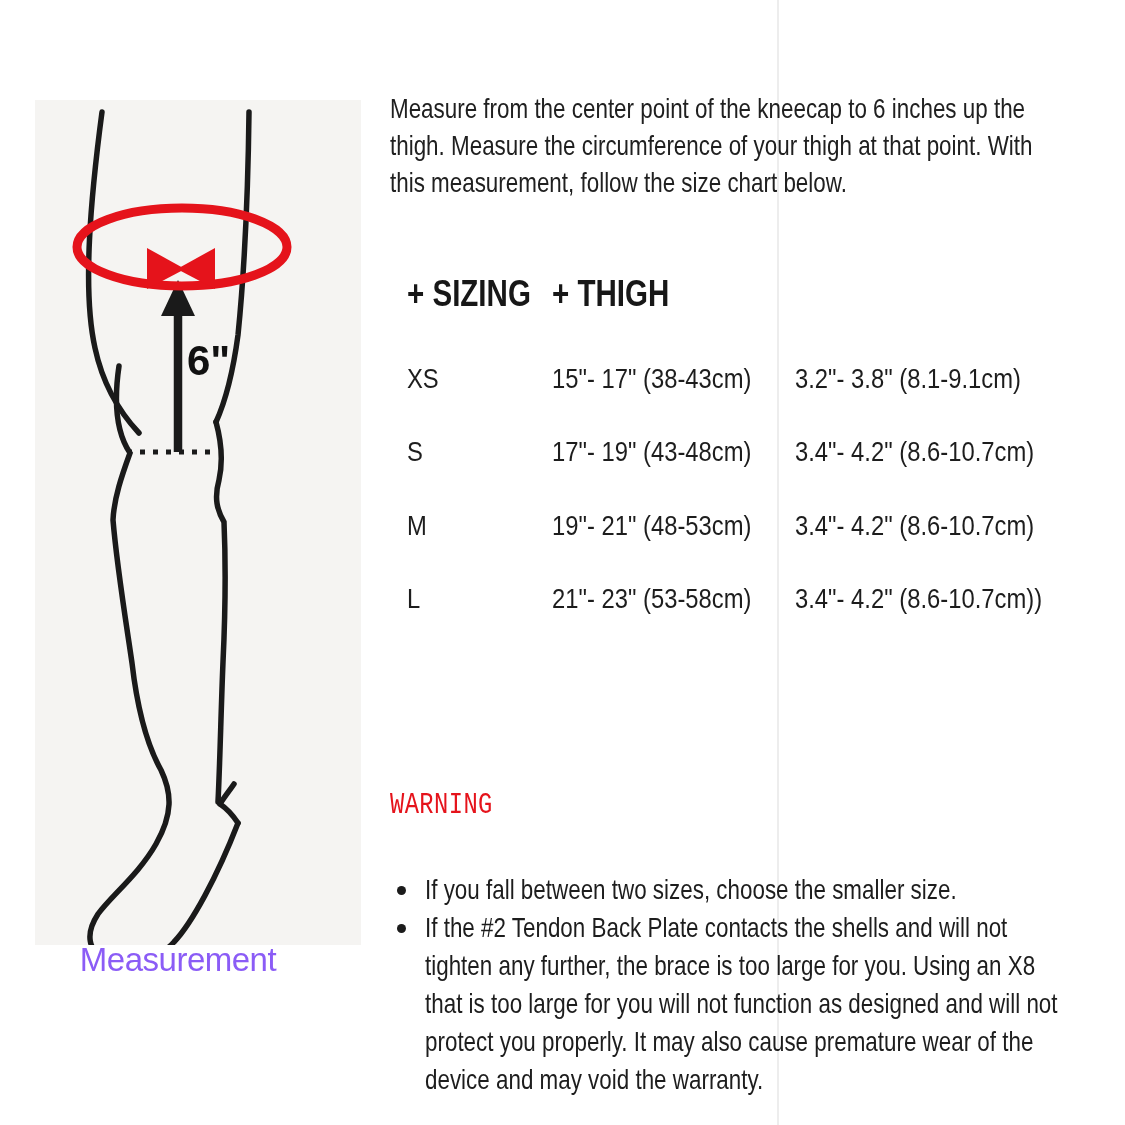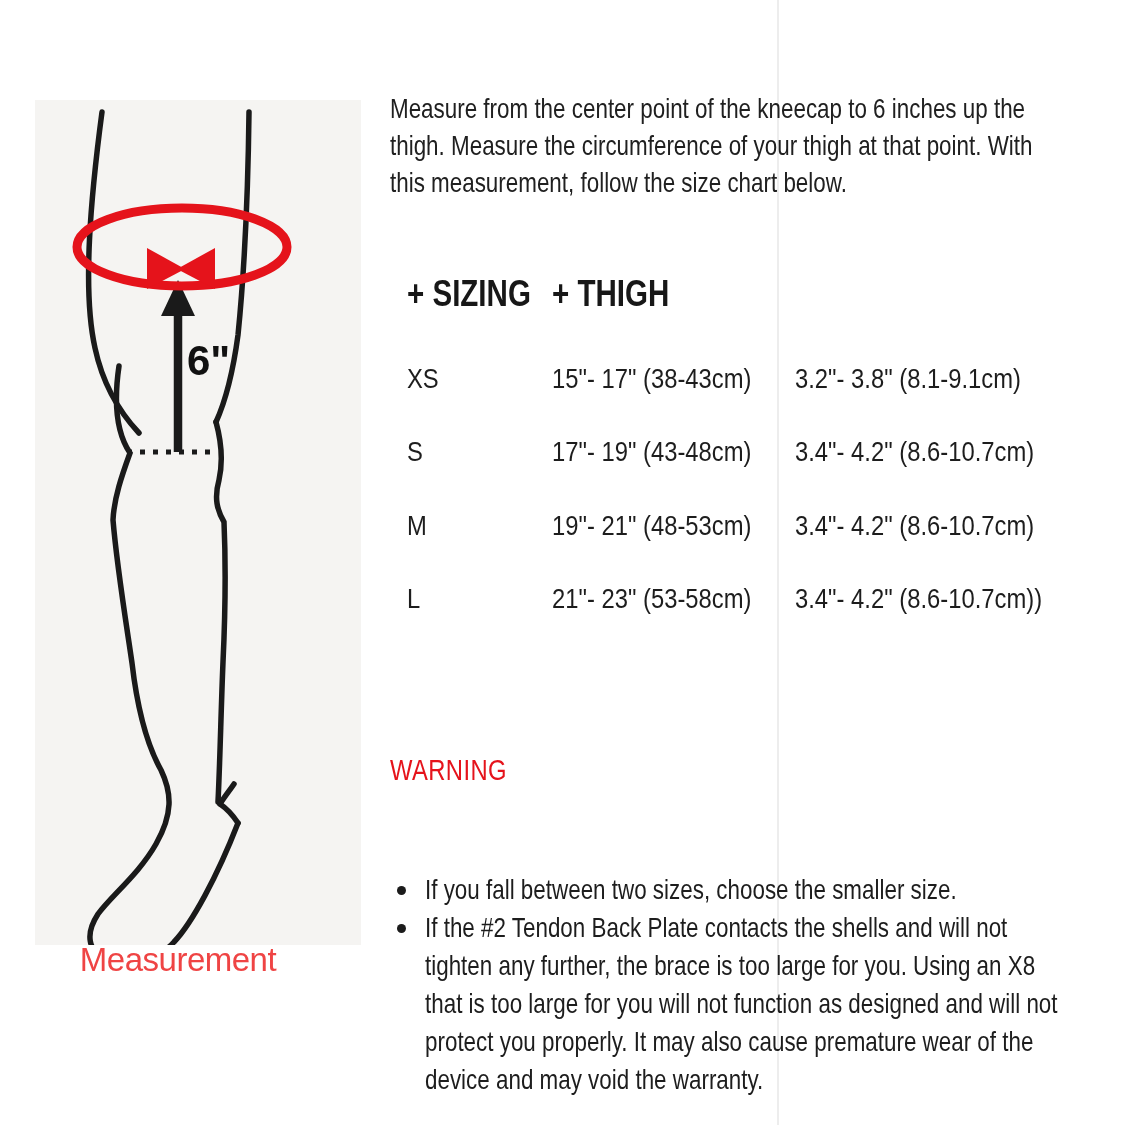--- a/index.html
+++ b/index.html
@@ -7,21 +7,21 @@
     position:relative; width:1125px; height:1125px; overflow:hidden;
     background:#ffffff; font-family:"Liberation Sans", sans-serif; color:#1b1b1b;
   }
   .vdivider { position:absolute; left:777px; top:0; width:2px; height:1125px; background:#ededed; }
 
   
   .photo { position:absolute; left:35px; top:100px; width:326px; height:845px; background:#f5f4f2; }
   .photo svg { display:block; width:100%; height:100%; }
   .caption {
     position:absolute; left:15px; top:941px; width:326px; text-align:center;
-    font-size:33px; color:#ef4444; letter-spacing:-0.5px;
+    font-size:33px; color:#8b5cf6; letter-spacing:-0.5px;
   }
 
   
   .cx { display:inline-block; transform-origin:0 50%; white-space:nowrap; }
   .cx78 { transform:scaleX(0.80); }
   .cx82 { transform:scaleX(0.82); }
   .cx85 { transform:scaleX(0.85); }
 
   .title {
     position:absolute; left:391px; top:20px; font-size:39px; font-weight:bold;
@@ -29,21 +29,21 @@
   }
   .intro { position:absolute; left:390px; top:90px; font-size:28px; line-height:37px; color:#202020; }
 
   .thead { position:absolute; left:407px; top:279px; display:flex; font-size:36px; font-weight:bold; color:#171717; line-height:30px; }
   .tbody { position:absolute; left:407px; top:348px; font-size:28px; color:#1d1d1d;margin-top:16px; }
   .trow  { display:flex; height:73.3px; line-height:30px; align-items:flex-start; }
   .c1 { width:145px; }
   .c2 { width:243px; }
   .c3 { flex:1; }
 
-  .warning { position:absolute; left:390px; top:755px; font-size:29px; line-height:30px; color:#e5131b; letter-spacing:0.5px; }
+  .warning { position:absolute; left:390px; top:791px; font-size:29px; line-height:30px; color:#e5131b; letter-spacing:0.5px;font-family:Liberation Mono, monospace; }
 
   .bullets { position:absolute; left:390px; top:871px; margin:0; padding:0; list-style:none; font-size:28px; line-height:38px; color:#1d1d1d; }
   .bullets li { position:relative; padding-left:35px; }
   .bullets li::before {
     content:""; position:absolute; left:7px; top:15px; width:9px; height:9px;
     border-radius:50%; background:#1b1b1b;
   }
 </style>
 </head>
 <body>

